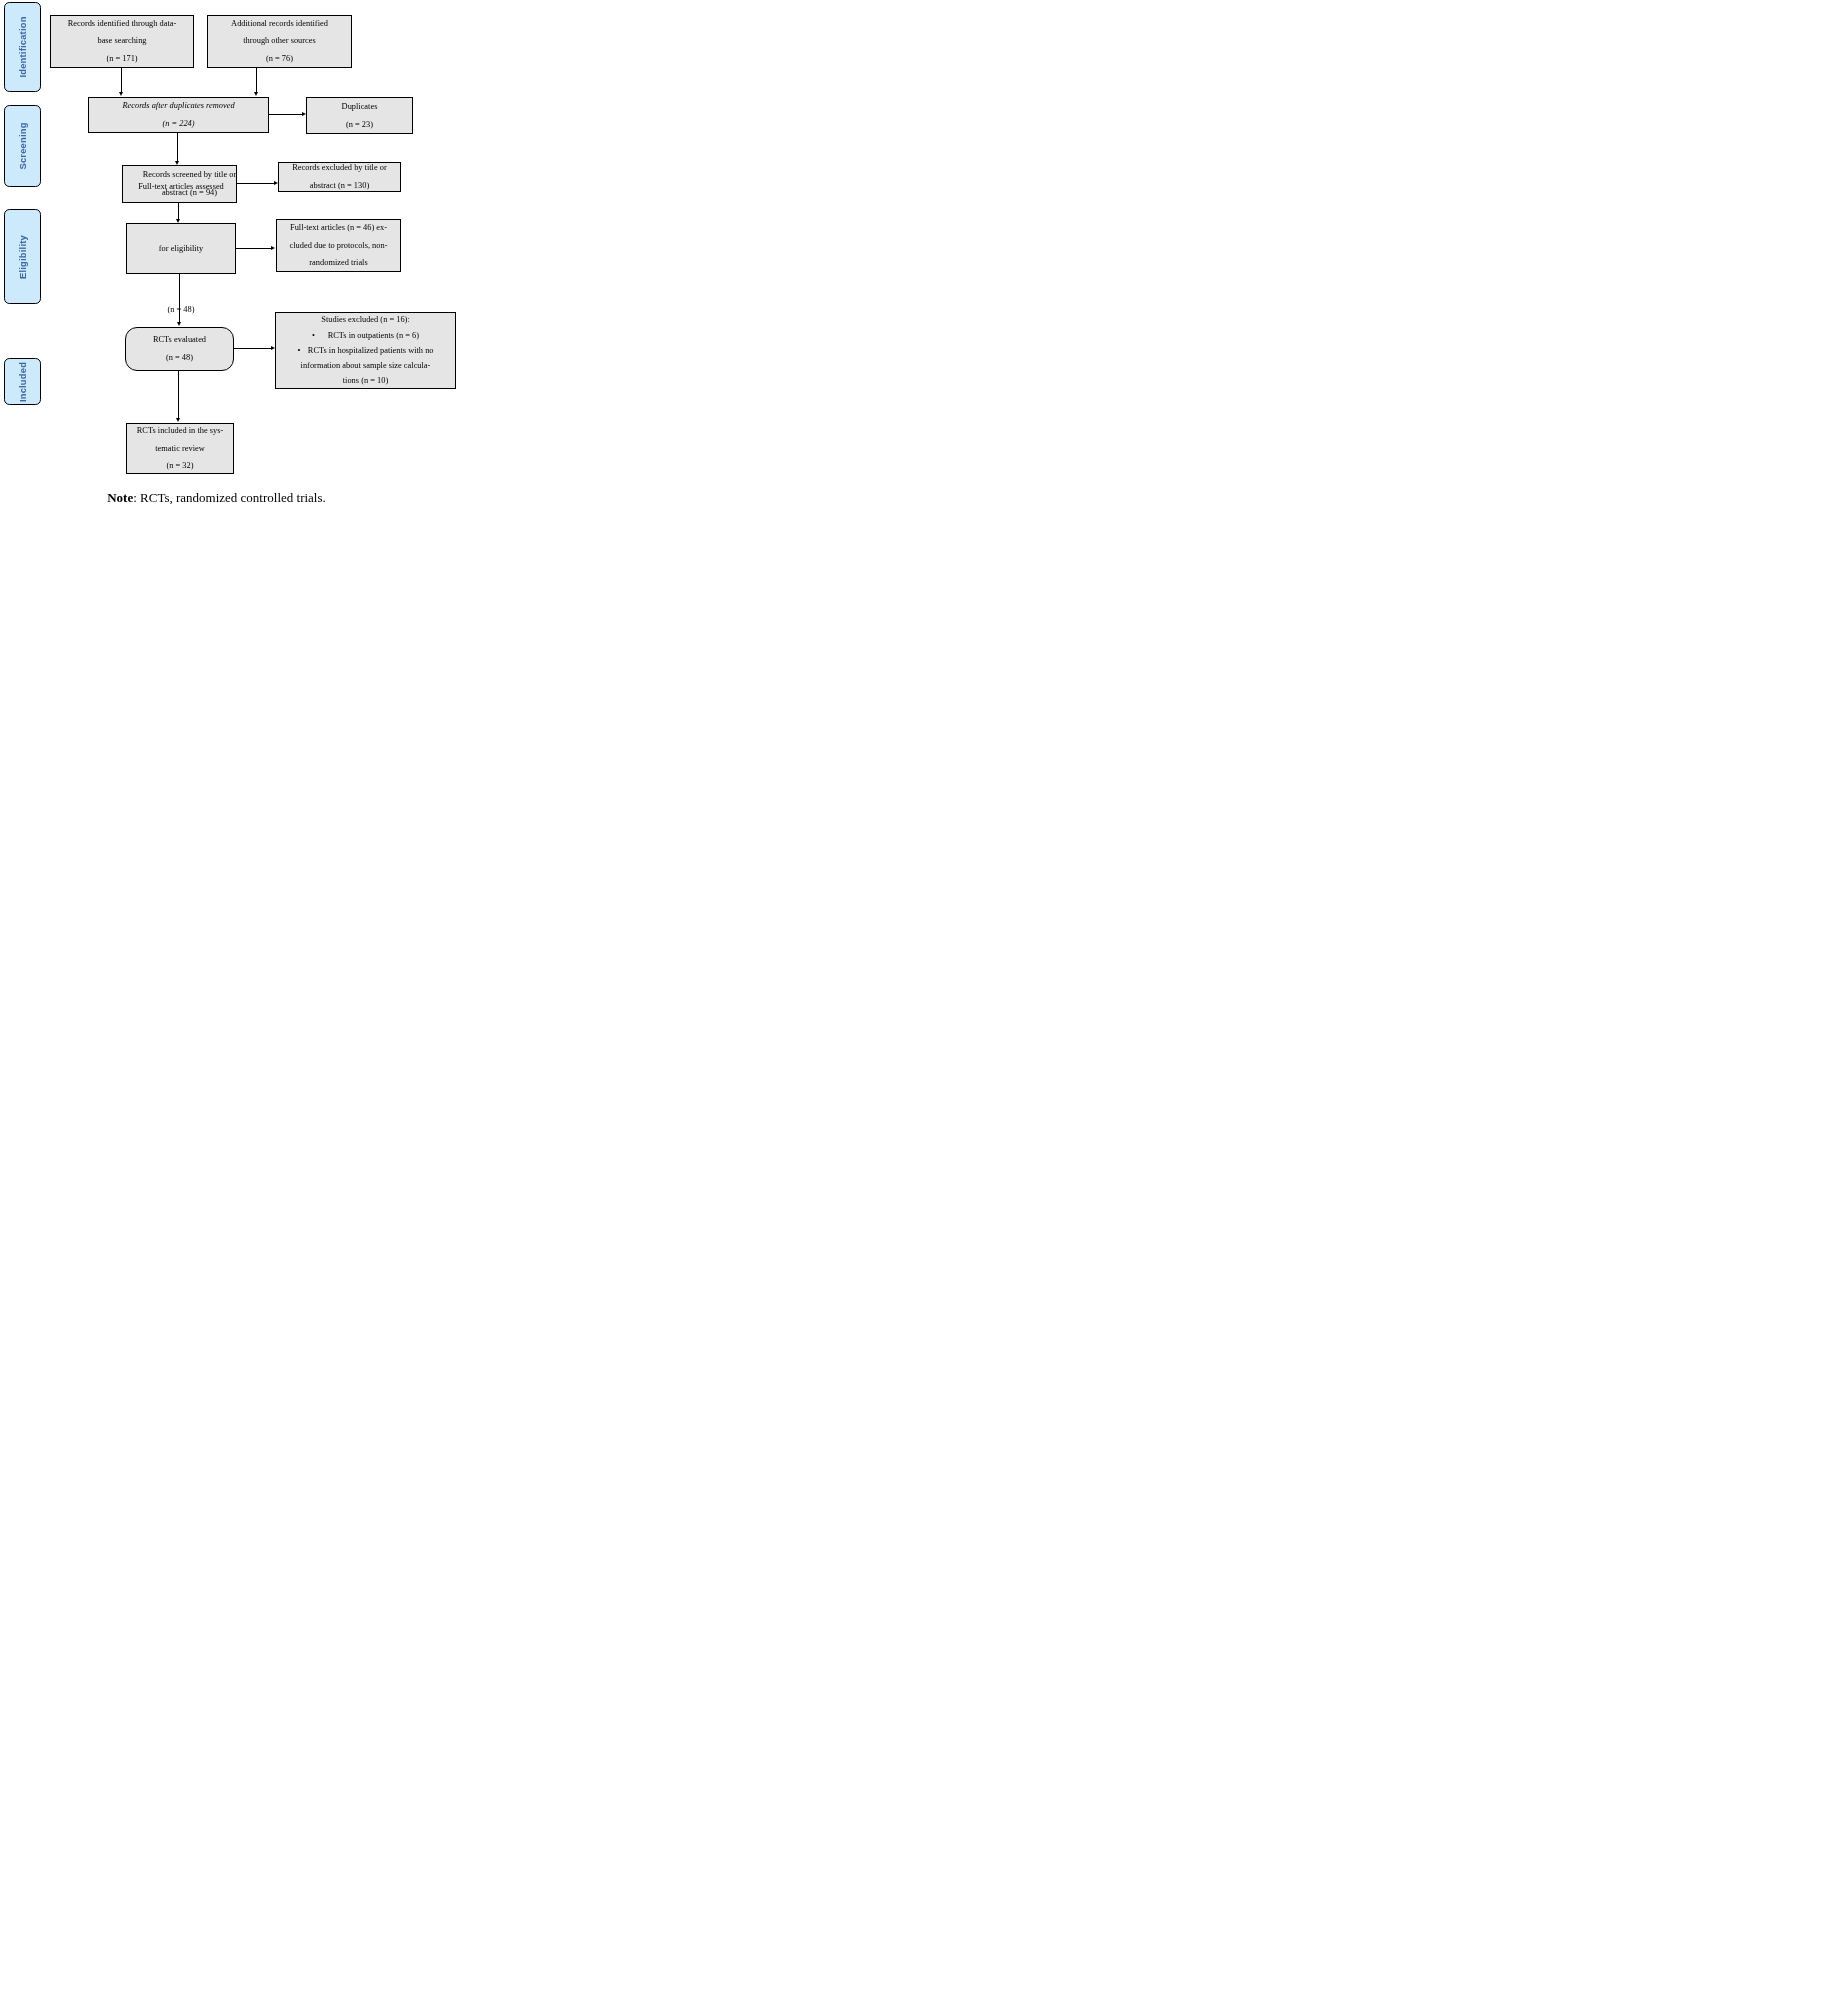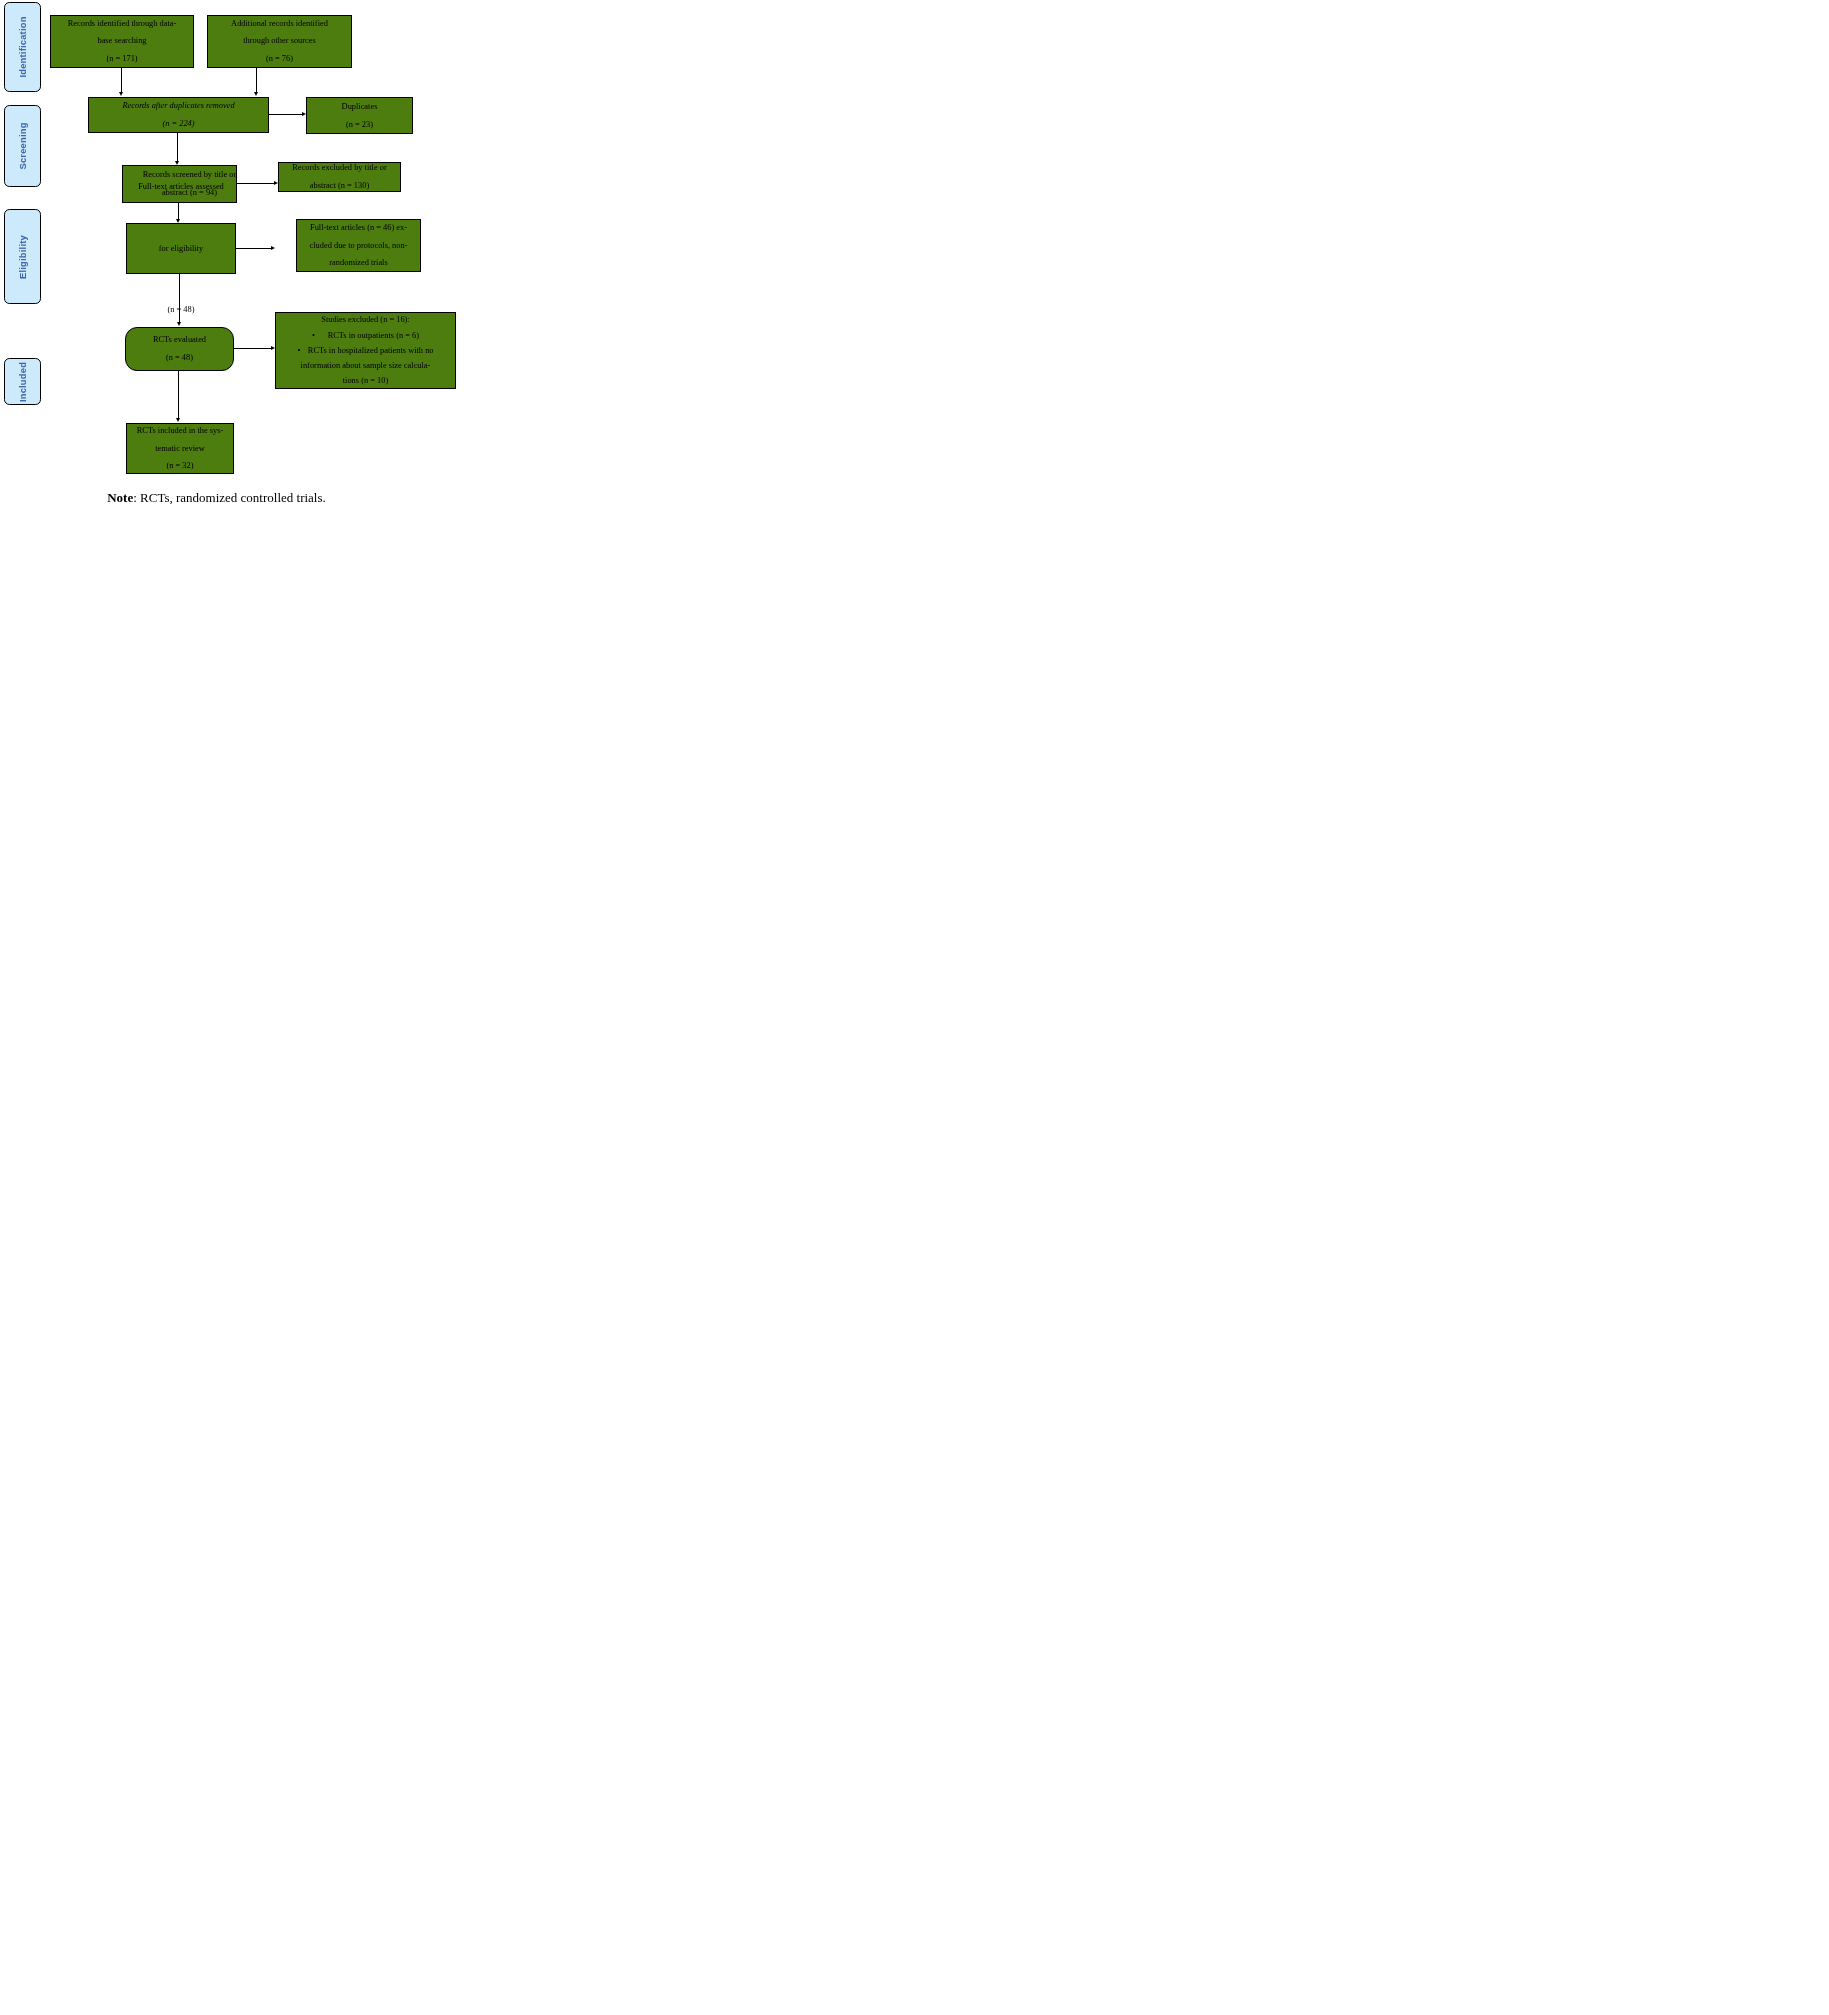--- a/index.html
+++ b/index.html
@@ -6,21 +6,21 @@
   #canvas{position:relative;width:458px;height:504px;background:#ffffff;overflow:hidden;
           font-family:"Liberation Serif","DejaVu Serif",serif;}
   
   .stage{position:absolute;background:var(--sidebar-fill,#cde9fc);border:1px solid #000;
          border-radius:5.4px;box-sizing:border-box;}
   .stage-label{position:absolute;top:50%;left:50%;
          transform:translate(-50%,-50%) rotate(-90deg);
          font-family:"Liberation Sans","DejaVu Sans",sans-serif;font-weight:700;
          font-size:9.4px;letter-spacing:0.2px;color:var(--sidebar-text,#3d67a8);white-space:nowrap;}
   
-  .box{position:absolute;background:#4d7c0f;border:1.5px solid var(--box-border,#000);
+  .box{position:absolute;background:#e5e5e5;border:1.5px solid var(--box-border,#000);
        box-sizing:border-box;display:flex;flex-direction:column;justify-content:center;
        align-items:center;text-align:center;font-size:8.4px;color:var(--box-text,#000);}
   .box .line{line-height:17.7px;white-space:nowrap;}
   .box.tight .line{line-height:15.3px;}
   .bullet{display:inline-block;margin-right:12.8px;}
   .bullet.small{margin-right:7.4px;}
   
   .vline{position:absolute;width:1px;background:var(--arrow-color,#000);}
   .hline{position:absolute;height:1px;background:var(--arrow-color,#000);}
   .head-down{position:absolute;width:0;height:0;border-left:2.5px solid transparent;
@@ -76,21 +76,21 @@
   <div class="box" style="left:278px;top:162px;width:123px;height:30px;">
     <div class="line">Records excluded by title or</div>
     <div class="line">abstract (n = 130)</div>
   </div>
 
   <div class="box" style="left:126px;top:223px;width:110px;height:51px;gap:44px;">
     <div class="line">Full-text articles assessed</div>
     <div class="line">for eligibility</div>
     <div class="line">(n = 48)</div>
   </div>
-  <div class="box" style="left:276px;top:219px;width:125px;height:53px;margin-left:20px;">
+  <div class="box" style="left:276px;top:219px;width:125px;height:53px;">
     <div class="line">Full-text articles (n = 46) ex-</div>
     <div class="line">cluded due to protocols, non-</div>
     <div class="line">randomized trials</div>
   </div>
 
   <div class="box" style="left:125px;top:327px;width:109px;height:44px;border-radius:12px;">
     <div class="line">RCTs evaluated</div>
     <div class="line">(n = 48)</div>
   </div>
   <div class="box tight" style="left:275px;top:312px;width:181px;height:77px;">

